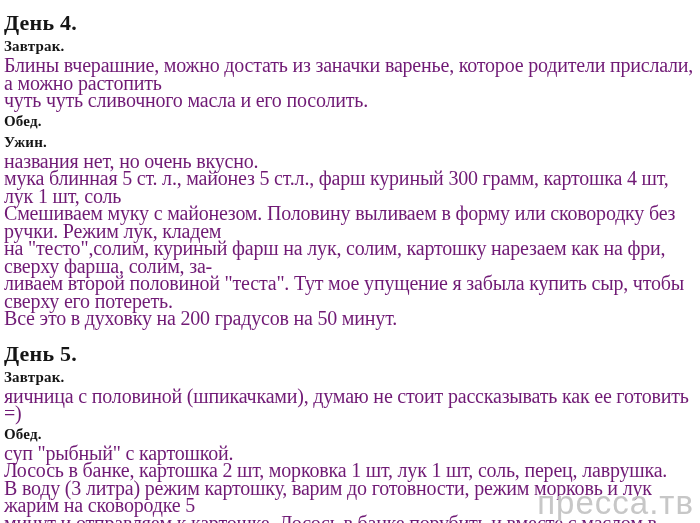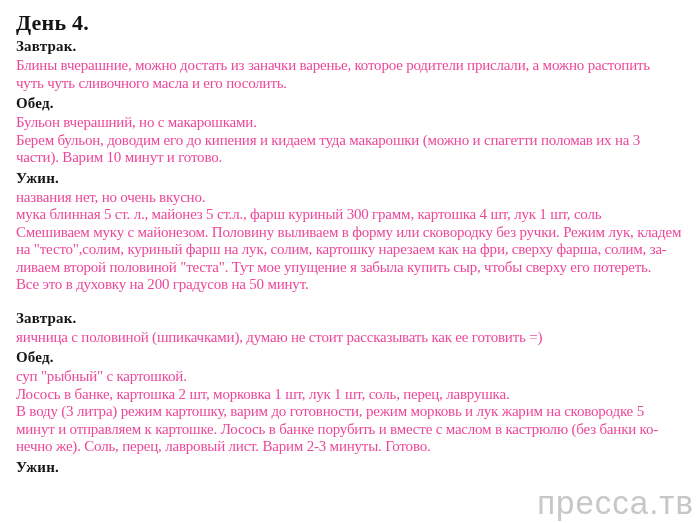--- a/index.html
+++ b/index.html
@@ -5,21 +5,21 @@
   html, body {
     margin: 0;
     padding: 0;
     background: #ffffff;
   }
   .page {
     position: relative;
     width: 700px;
     height: 523px;
     box-sizing: border-box;
-    padding: 11px 6px 0 16px;
+    padding: 11px 6px 0 4px;
     overflow: hidden;
     background: #ffffff;
     font-family: "Liberation Serif", serif;
     color: #151515;
   }
   .day {
     margin: 0 0 14px 0;
   }
   .day-title {
     font-size: 22px;
@@ -29,26 +29,26 @@
     letter-spacing: 0.2px;
   }
   .meal-heading {
     font-size: 15px;
     font-weight: bold;
     line-height: 20px;
     margin: 1px 0 1px 0;
     letter-spacing: 0.2px;
   }
   .meal-text {
-    font-size: 15px;
+    font-size: 20px;
     line-height: 17.5px;
     margin: 0 0 1px 0;
     white-space: pre-wrap;
     letter-spacing: -0.2px;
-    color: #ec4899;
+    color: #701a75;
   }
   .watermark {
     position: absolute;
     right: 6px;
     bottom: 2px;
     font-family: "Liberation Sans", sans-serif;
     font-size: 33px;
     line-height: 36px;
     color: #c7c7c7;
     letter-spacing: 1px;
@@ -60,34 +60,32 @@
 <div class="page">
 
   <div class="day">
     <h1 class="day-title">День 4.</h1>
 
     <h2 class="meal-heading">Завтрак.</h2>
     <p class="meal-text">Блины вчерашние, можно достать из заначки варенье, которое родители прислали, а можно растопить
 чуть чуть сливочного масла и его посолить.</p>
 
     <h2 class="meal-heading">Обед.</h2>
-    <p class="meal-text">Бульон вчерашний, но с макарошками.
-Берем бульон, доводим его до кипения и кидаем туда макарошки (можно и спагетти поломав их на 3
-части). Варим 10 минут и готово.</p>
 
     <h2 class="meal-heading">Ужин.</h2>
     <p class="meal-text">названия нет, но очень вкусно.
 мука блинная 5 ст. л., майонез 5 ст.л., фарш куриный 300 грамм, картошка 4 шт, лук 1 шт, соль
 Смешиваем муку с майонезом. Половину выливаем в форму или сковородку без ручки. Режим лук, кладем
 на "тесто",солим, куриный фарш на лук, солим, картошку нарезаем как на фри, сверху фарша, солим, за-
 ливаем второй половиной "теста". Тут мое упущение я забыла купить сыр, чтобы сверху его потереть.
 Все это в духовку на 200 градусов на 50 минут.</p>
   </div>
 
   <div class="day">
+    <h1 class="day-title">День 5.</h1>
 
     <h2 class="meal-heading">Завтрак.</h2>
     <p class="meal-text">яичница с половиной (шпикачками), думаю не стоит рассказывать как ее готовить =)</p>
 
     <h2 class="meal-heading">Обед.</h2>
     <p class="meal-text">суп "рыбный" с картошкой.
 Лосось в банке, картошка 2 шт, морковка 1 шт, лук 1 шт, соль, перец, лаврушка.
 В воду (3 литра) режим картошку, варим до готовности, режим морковь и лук жарим на сковородке 5
 минут и отправляем к картошке. Лосось в банке порубить и вместе с маслом в кастрюлю (без банки ко-
 нечно же). Соль, перец, лавровый лист. Варим 2-3 минуты. Готово.</p>

